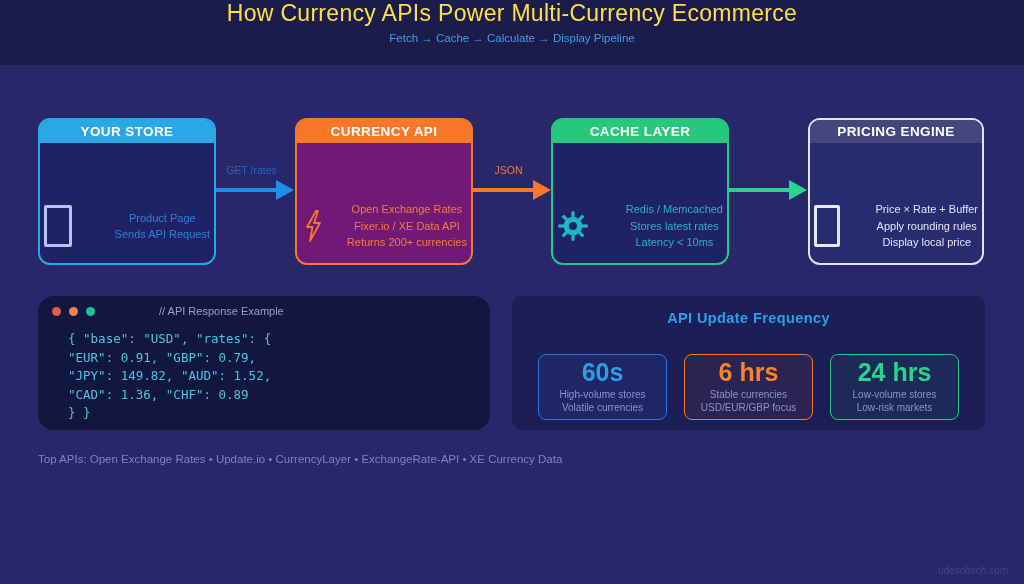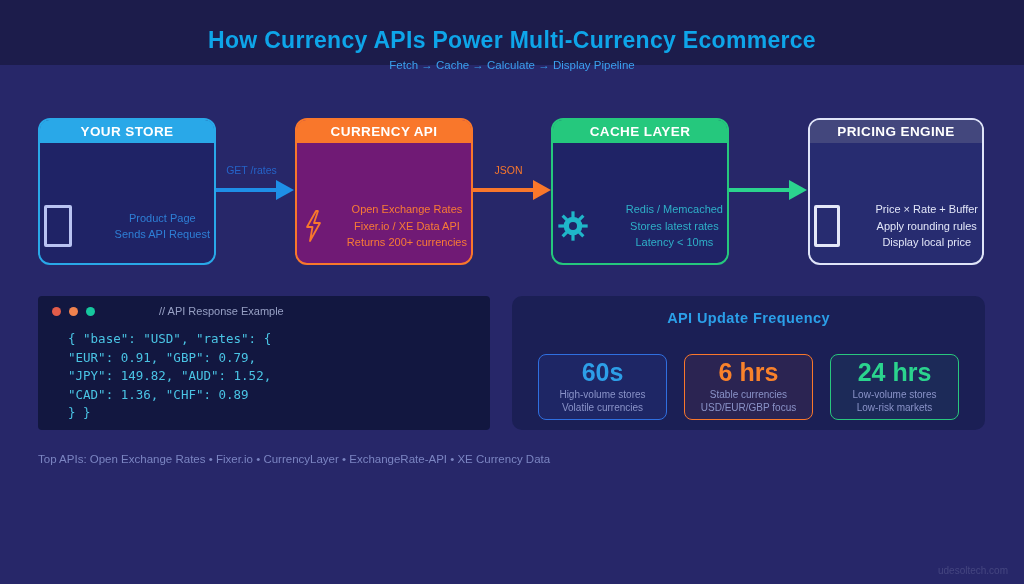--- a/index.html
+++ b/index.html
@@ -4,21 +4,21 @@
 <style>
   * { margin:0; padding:0; box-sizing:border-box; }
   html,body { background:#14143a; }
   .canvas {
     position:relative; width:1024px; height:584px; overflow:hidden;
     background:#272769;
     font-family:"Liberation Sans", sans-serif;
   }
   
   .topbar { position:absolute; top:0; left:0; width:1024px; height:65px; background:#1C1C4B; text-align:center; }
-  .topbar h1 { padding-top:27px; font-size:23px; font-weight:700; color:#0ea5e9; letter-spacing:0.3px; }
+  .topbar h1 { padding-top:0; font-size:23px; font-weight:400; color:#fde047; letter-spacing:0.3px; }
   .topbar .subtitle { margin-top:5px; font-size:11.5px; color:#3BA0EE; }
 
   
   .box { position:absolute; top:118px; width:178px; height:147px; border-radius:12px; border:2px solid; display:flex; flex-direction:column;gap:48px; }
   .b1 { left:38px;  border-color:#29A8E8; background:#1F2366; }
   .b2 { left:295px; border-color:#F9772B; background:#701a75; }
   .b3 { left:551px; border-color:#25C87D; background:#1F2366; }
   .b4 { left:808px; width:176px; border-color:#DFE4F8; background:#272C70; }
   .box-header { height:33px; border-radius:9px 9px 0 0; display:flex; align-items:center; justify-content:center;
                 font-size:13.5px; font-weight:700; color:#FFFFFF; letter-spacing:0.4px; }
@@ -44,21 +44,21 @@
   .a2 .arrow-label { color:#F9772B; }
   .arrow-line { position:relative; height:16px; }
   .arrow-shaft { position:absolute; left:0; top:6px; height:4px; width:62px; }
   .arrow-head { position:absolute; left:60px; top:-2px; width:0; height:0;
                 border-top:10px solid transparent; border-bottom:10px solid transparent; border-left:18px solid; }
   .a1 .arrow-shaft { background:#1E8FE8; } .a1 .arrow-head { border-left-color:#1E8FE8; }
   .a2 .arrow-shaft { background:#F9772B; } .a2 .arrow-head { border-left-color:#F9772B; }
   .a3 .arrow-shaft { background:#2BD48E; } .a3 .arrow-head { border-left-color:#2BD48E; }
 
   
-  .code-panel { position:absolute; left:38px; top:296px; width:452px; height:134px; background:#121740; border-radius:4px; }
+  .code-panel { position:absolute; left:38px; top:296px; width:452px; height:134px; background:#121740; border-radius:16px; }
   .code-titlebar { display:flex; align-items:center; height:30px; padding:0 14px; }
   .dot { width:9px; height:9px; border-radius:50%; margin-right:8px; }
   .dot-red { background:#E25C4A; } .dot-orange { background:#F0824E; } .dot-green { background:#16C79E; }
   .code-title { margin-left:56px; font-size:11px; color:#97A0C4; }
   .code-body { padding:4px 0 0 30px; font-family:"DejaVu Sans Mono", monospace; font-size:12.5px; line-height:18.5px; color:#4AC4E4; }
 
   
   .freq-panel { position:absolute; left:512px; top:296px; width:473px; height:134px; background:#1B1F55; border-radius:10px; }
   .freq-title { margin-top:14px; text-align:center; font-size:14.5px; font-weight:700; color:#2B9FE8; letter-spacing:0.4px; }
   .cards { display:flex; justify-content:center; gap:17px; margin-top:28px; }
@@ -214,16 +214,16 @@
       <div class="card c3">
         <div class="num">24 hrs</div>
         <div class="sub">
           <div>Low-volume stores</div>
           <div>Low-risk markets</div>
         </div>
       </div>
     </div>
   </div>
 
-  <div class="footer">Top APIs: Open Exchange Rates • Fixer.io • CurrencyLayer • ExchangeRate-API • XE Currency Data</div>
+  <div class="footer">Top APIs: Open Exchange Rates • Update.io • CurrencyLayer • ExchangeRate-API • XE Currency Data</div>
   <div class="watermark">udesoltech.com</div>
 
 </div>
 
 </body></html>

